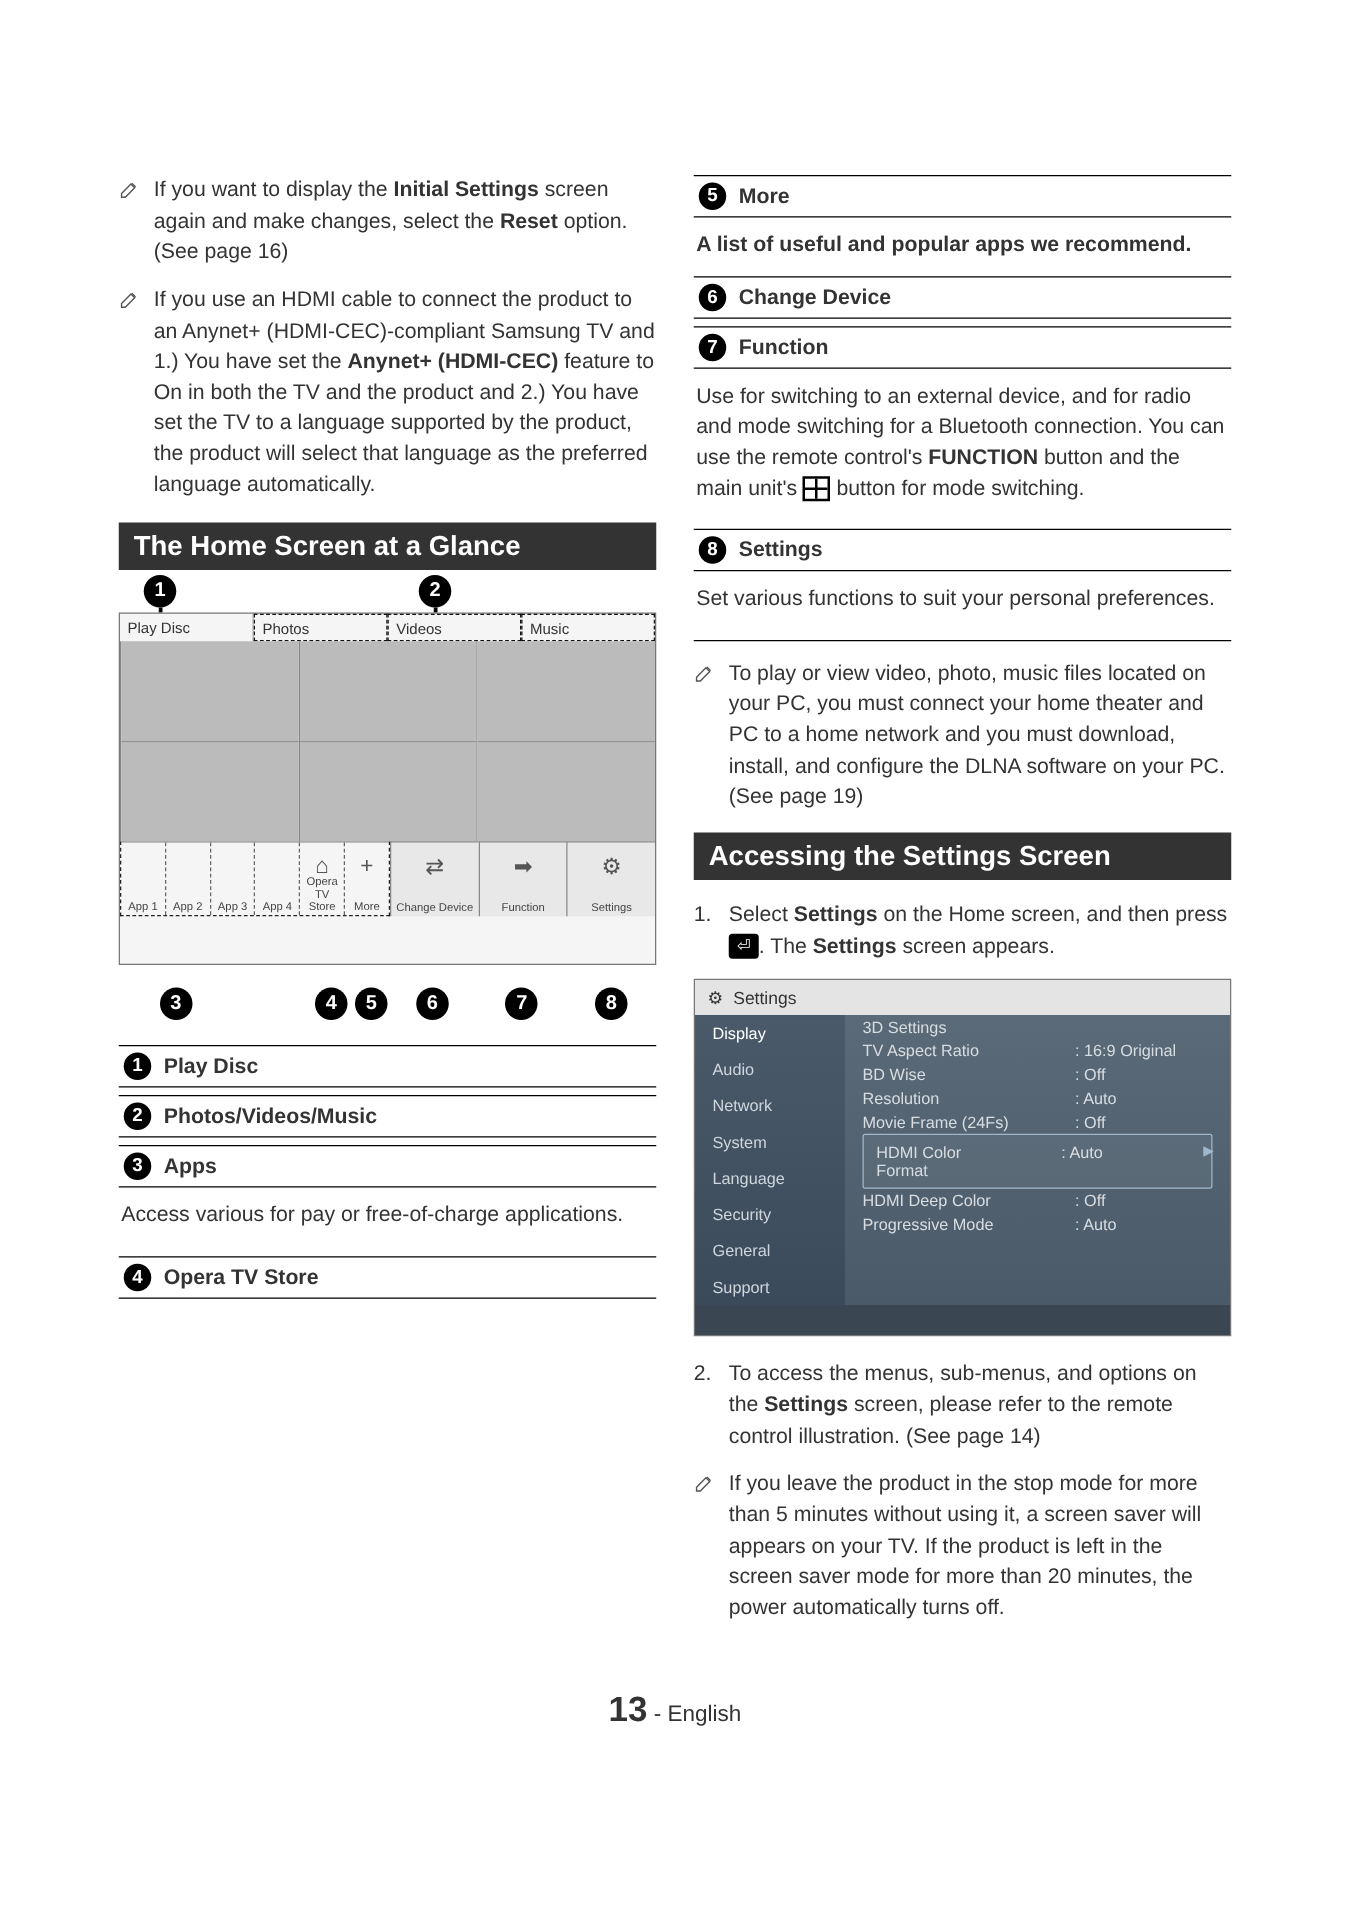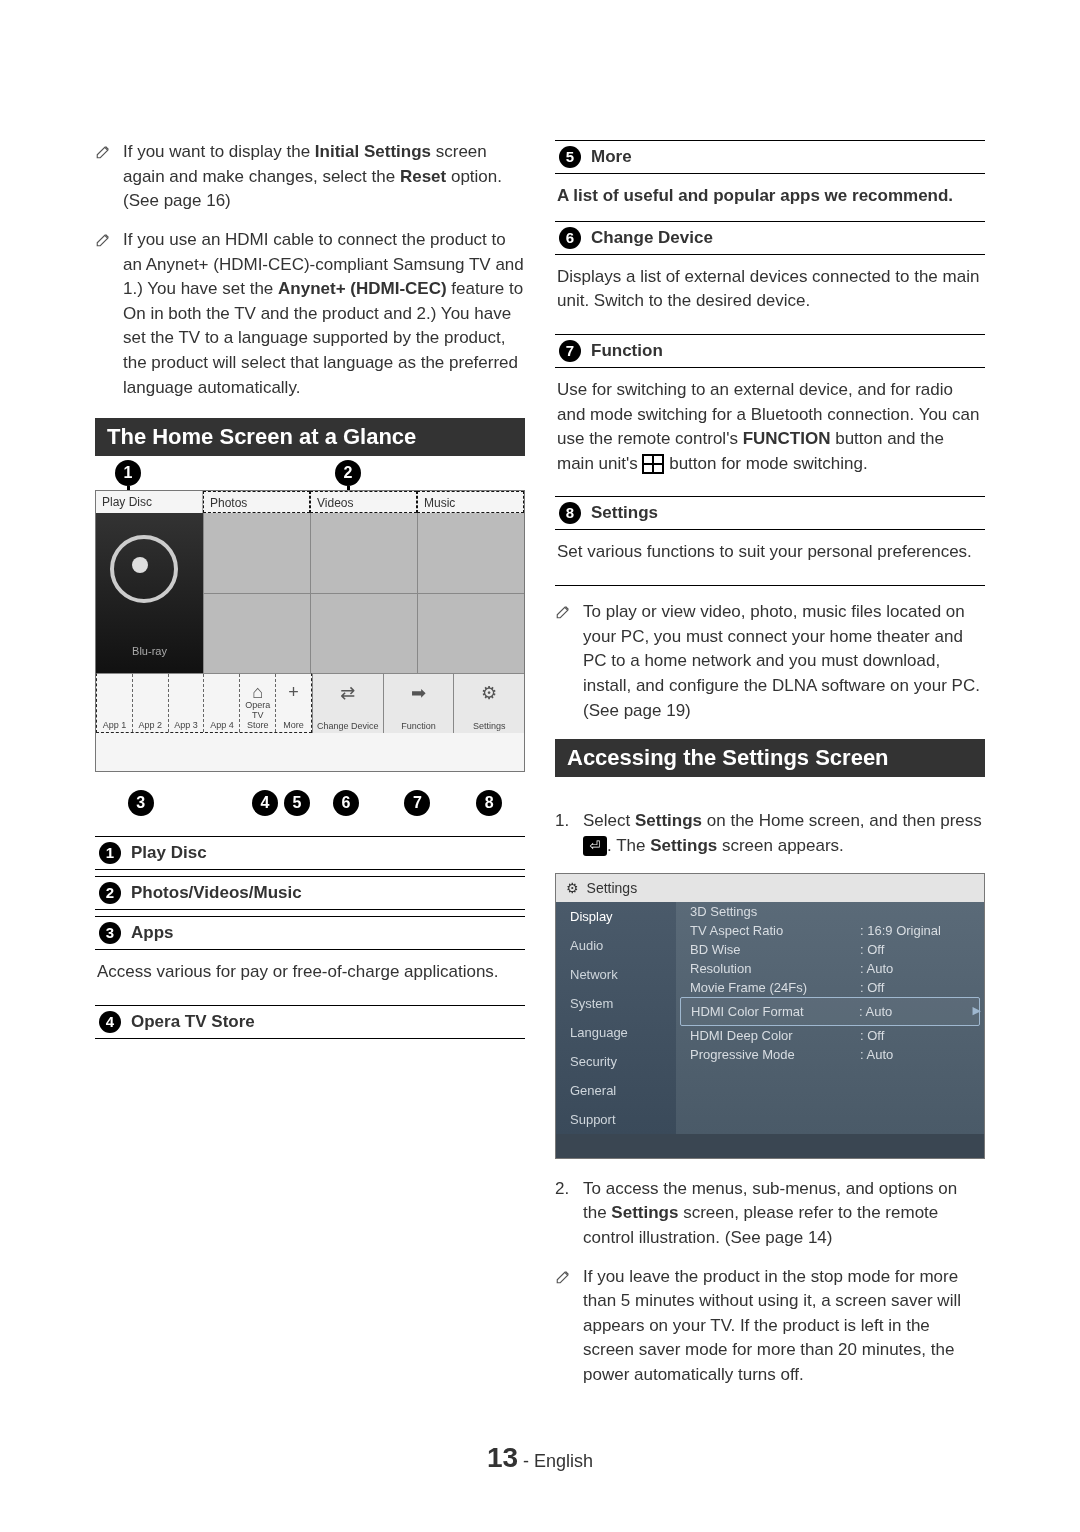--- a/index.html
+++ b/index.html
@@ -217,21 +217,21 @@
   }
   .inline-icon-grid::before { left:0; right:0; top:50%; height:2px; margin-top:-1px; }
   .inline-icon-grid::after  { top:0; bottom:0; left:50%; width:2px; margin-left:-1px; }
 
   .sub-section-header {
     background:#333;
     color:#fff;
     font-size:22px;
     font-weight:bold;
     padding:6px 12px;
-    margin: 16px 0 32px 0;
+    margin: 16px 0 16px 0;
   }
 
   .numbered {
     display:flex;
     font-size:17px;
     line-height:1.45;
     margin-bottom:14px;
   }
   .numbered .num {
     flex: 0 0 28px;
@@ -276,21 +276,21 @@
   }
   .settings-list .row {
     display:flex;
     padding:2px 14px;
   }
   .settings-list .row .label { flex:1; }
   .settings-list .row .val { flex:0 0 110px; }
   .settings-list .row.selected {
     border:1px solid #9fb8d0;
     border-radius:2px;
-    margin: 0 4px;
+    margin: 0 14px;
     padding:6px 10px;
     position:relative;
     background:rgba(255,255,255,0.05);
     gap:36px;
   }
   .settings-list .row.selected::after {
     content:"▶";
     position:absolute;
     right:-2px;
     top:6px;
@@ -353,25 +353,20 @@
       <div class="marker-line-v" style="top:-4px; left:252px; height:56px;"></div>
 
       <div class="home-illus">
         <div class="hs-top-row">
           <div class="hs-top-cell" style="flex:0 0 25%;">Play Disc</div>
           <div class="hs-top-cell" style="flex:1; border:1px dashed #111;">Photos</div>
           <div class="hs-top-cell" style="flex:1; border:1px dashed #111;">Videos</div>
           <div class="hs-top-cell" style="flex:1; border:1px dashed #111;">Music</div>
         </div>
         <div class="hs-body">
-          <div class="hs-disc-panel">
-            <div class="hs-disc-circle"></div>
-            <div class="hs-disc-dot"></div>
-            <div class="hs-bluray">Blu-ray</div>
-          </div>
           <div class="hs-media-col">
                 <div class="hs-media-tile"></div>
                 <div class="hs-media-tile"></div>
               </div>
           <div class="hs-media-col">
                 <div class="hs-media-tile"></div>
                 <div class="hs-media-tile"></div>
               </div>
           <div class="hs-media-col">
                 <div class="hs-media-tile"></div>
@@ -471,21 +466,20 @@
             <div class="def-title">More</div>
           </div>
       <div class="def-body tight"><span class="b">A list of useful and popular apps we recommend.</span></div>
     </div>
 
     <div class="def-block">
       <div class="def-header">
             <div class="def-num">6</div>
             <div class="def-title">Change Device</div>
           </div>
-      <div class="def-body">Displays a list of external devices connected to the main unit. Switch to the desired device.</div>
     </div>
 
     <div class="def-block">
       <div class="def-header">
             <div class="def-num">7</div>
             <div class="def-title">Function</div>
           </div>
       <div class="def-body">
         <span>Use for switching to an external device, and for radio and mode switching for a Bluetooth connection. You can use the remote control's </span><span class="b">FUNCTION</span><span> button and the main unit's </span><span class="inline-icon-grid"></span><span> button for mode switching.</span>
       </div>

